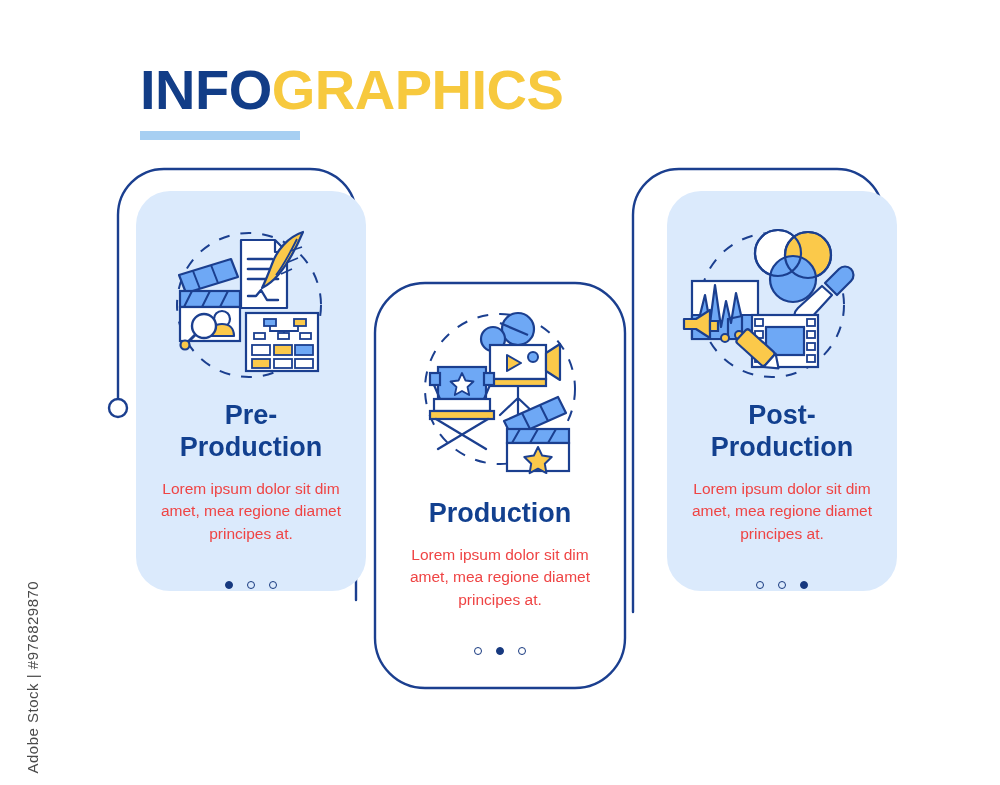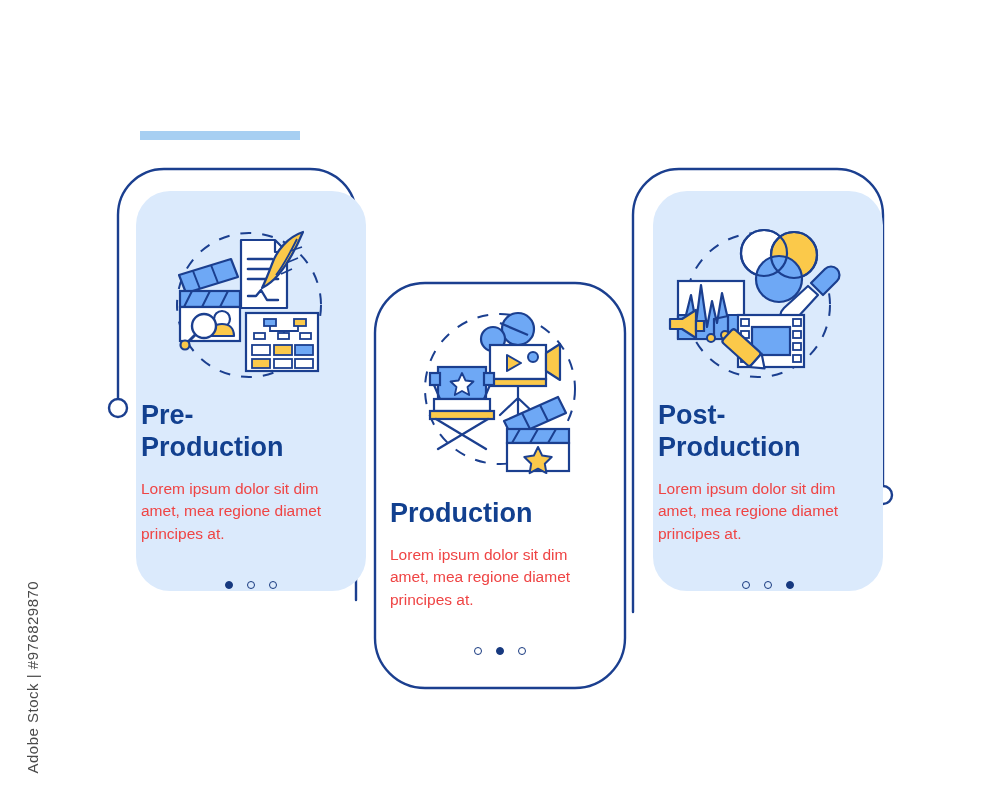--- a/index.html
+++ b/index.html
@@ -54,20 +54,21 @@
     position: absolute;
   }
   .card-inner-fill {
     position: absolute;
     background: #dbeafc;
     border-radius: 34px;
   }
 
   .card-content {
     position: absolute;
+    text-align: center;
     box-sizing: border-box;
   }
   .card-title {
     color: #12408f;
     font-weight: bold;
     font-size: 27px;
     line-height: 1.18;
     margin: 0 0 14px 0;
     white-space: pre-line;
   }
@@ -111,20 +112,23 @@
     color: #4a4a4a;
     letter-spacing: 0.5px;
     white-space: nowrap;
   }
 </style>
 </head>
 <body>
 
 <div id="canvas">
 
+  <div class="title">
+    <span class="part-a">INFO</span><span class="part-b">GRAPHICS</span>
+  </div>
   <div class="title-underline"></div>
 
   <svg class="connector-svg" viewBox="0 0 1000 785">
 
     <path d="M118 400 L118 215 A46 46 0 0 1 164 169 L310 169 A46 46 0 0 1 356 215 L356 600" fill="none" stroke="#1b3f8f" stroke-width="2.4" stroke-linecap="round"></path>
     <circle cx="118" cy="408" r="9" fill="#ffffff" stroke="#1b3f8f" stroke-width="2.4"></circle>
 
     <rect x="375" y="283" width="250" height="405" rx="50" ry="50" fill="#ffffff" stroke="#1b3f8f" stroke-width="2.4"></rect>
 
     <path d="M633 612 L633 215 A46 46 0 0 1 679 169 L837 169 A46 46 0 0 1 883 215 L883 487" fill="none" stroke="#1b3f8f" stroke-width="2.4" stroke-linecap="round"></path>
@@ -239,21 +243,21 @@
       <div class="card-title">Production</div>
       <p class="card-desc">Lorem ipsum dolor sit dim amet, mea regione diamet principes at.</p>
       <div class="dots" style="margin-top:36px;">
         <span class="dot"></span>
         <span class="dot filled"></span>
         <span class="dot"></span>
       </div>
     </div>
   </div>
 
-  <div class="card" style="left:0;top:0;width:824px;height:785px;pointer-events:none;">
+  <div class="card" style="left:14px;top:0;width:824px;height:785px;pointer-events:none;">
     <div class="card-inner-fill" style="left:653px;top:191px;width:230px;height:400px;"></div>
 
     <div class="icon-cluster" style="left:668px;top:223px;width:180px;height:165px;">
       <svg width="180" height="165" viewBox="0 0 180 165">
         <circle cx="90" cy="82" r="72" fill="none" stroke="#1b3f8f" stroke-width="2" stroke-dasharray="11 11"></circle>
 
         <g>
           <circle cx="96" cy="30" r="23" fill="#ffffff" stroke="#1b3f8f" stroke-width="2.2"></circle>
           <circle cx="126" cy="32" r="23" fill="#fbc94a" stroke="#1b3f8f" stroke-width="2.2"></circle>
           <circle cx="111" cy="56" r="23" fill="#6ea8f5" stroke="#1b3f8f" stroke-width="2.2"></circle>

